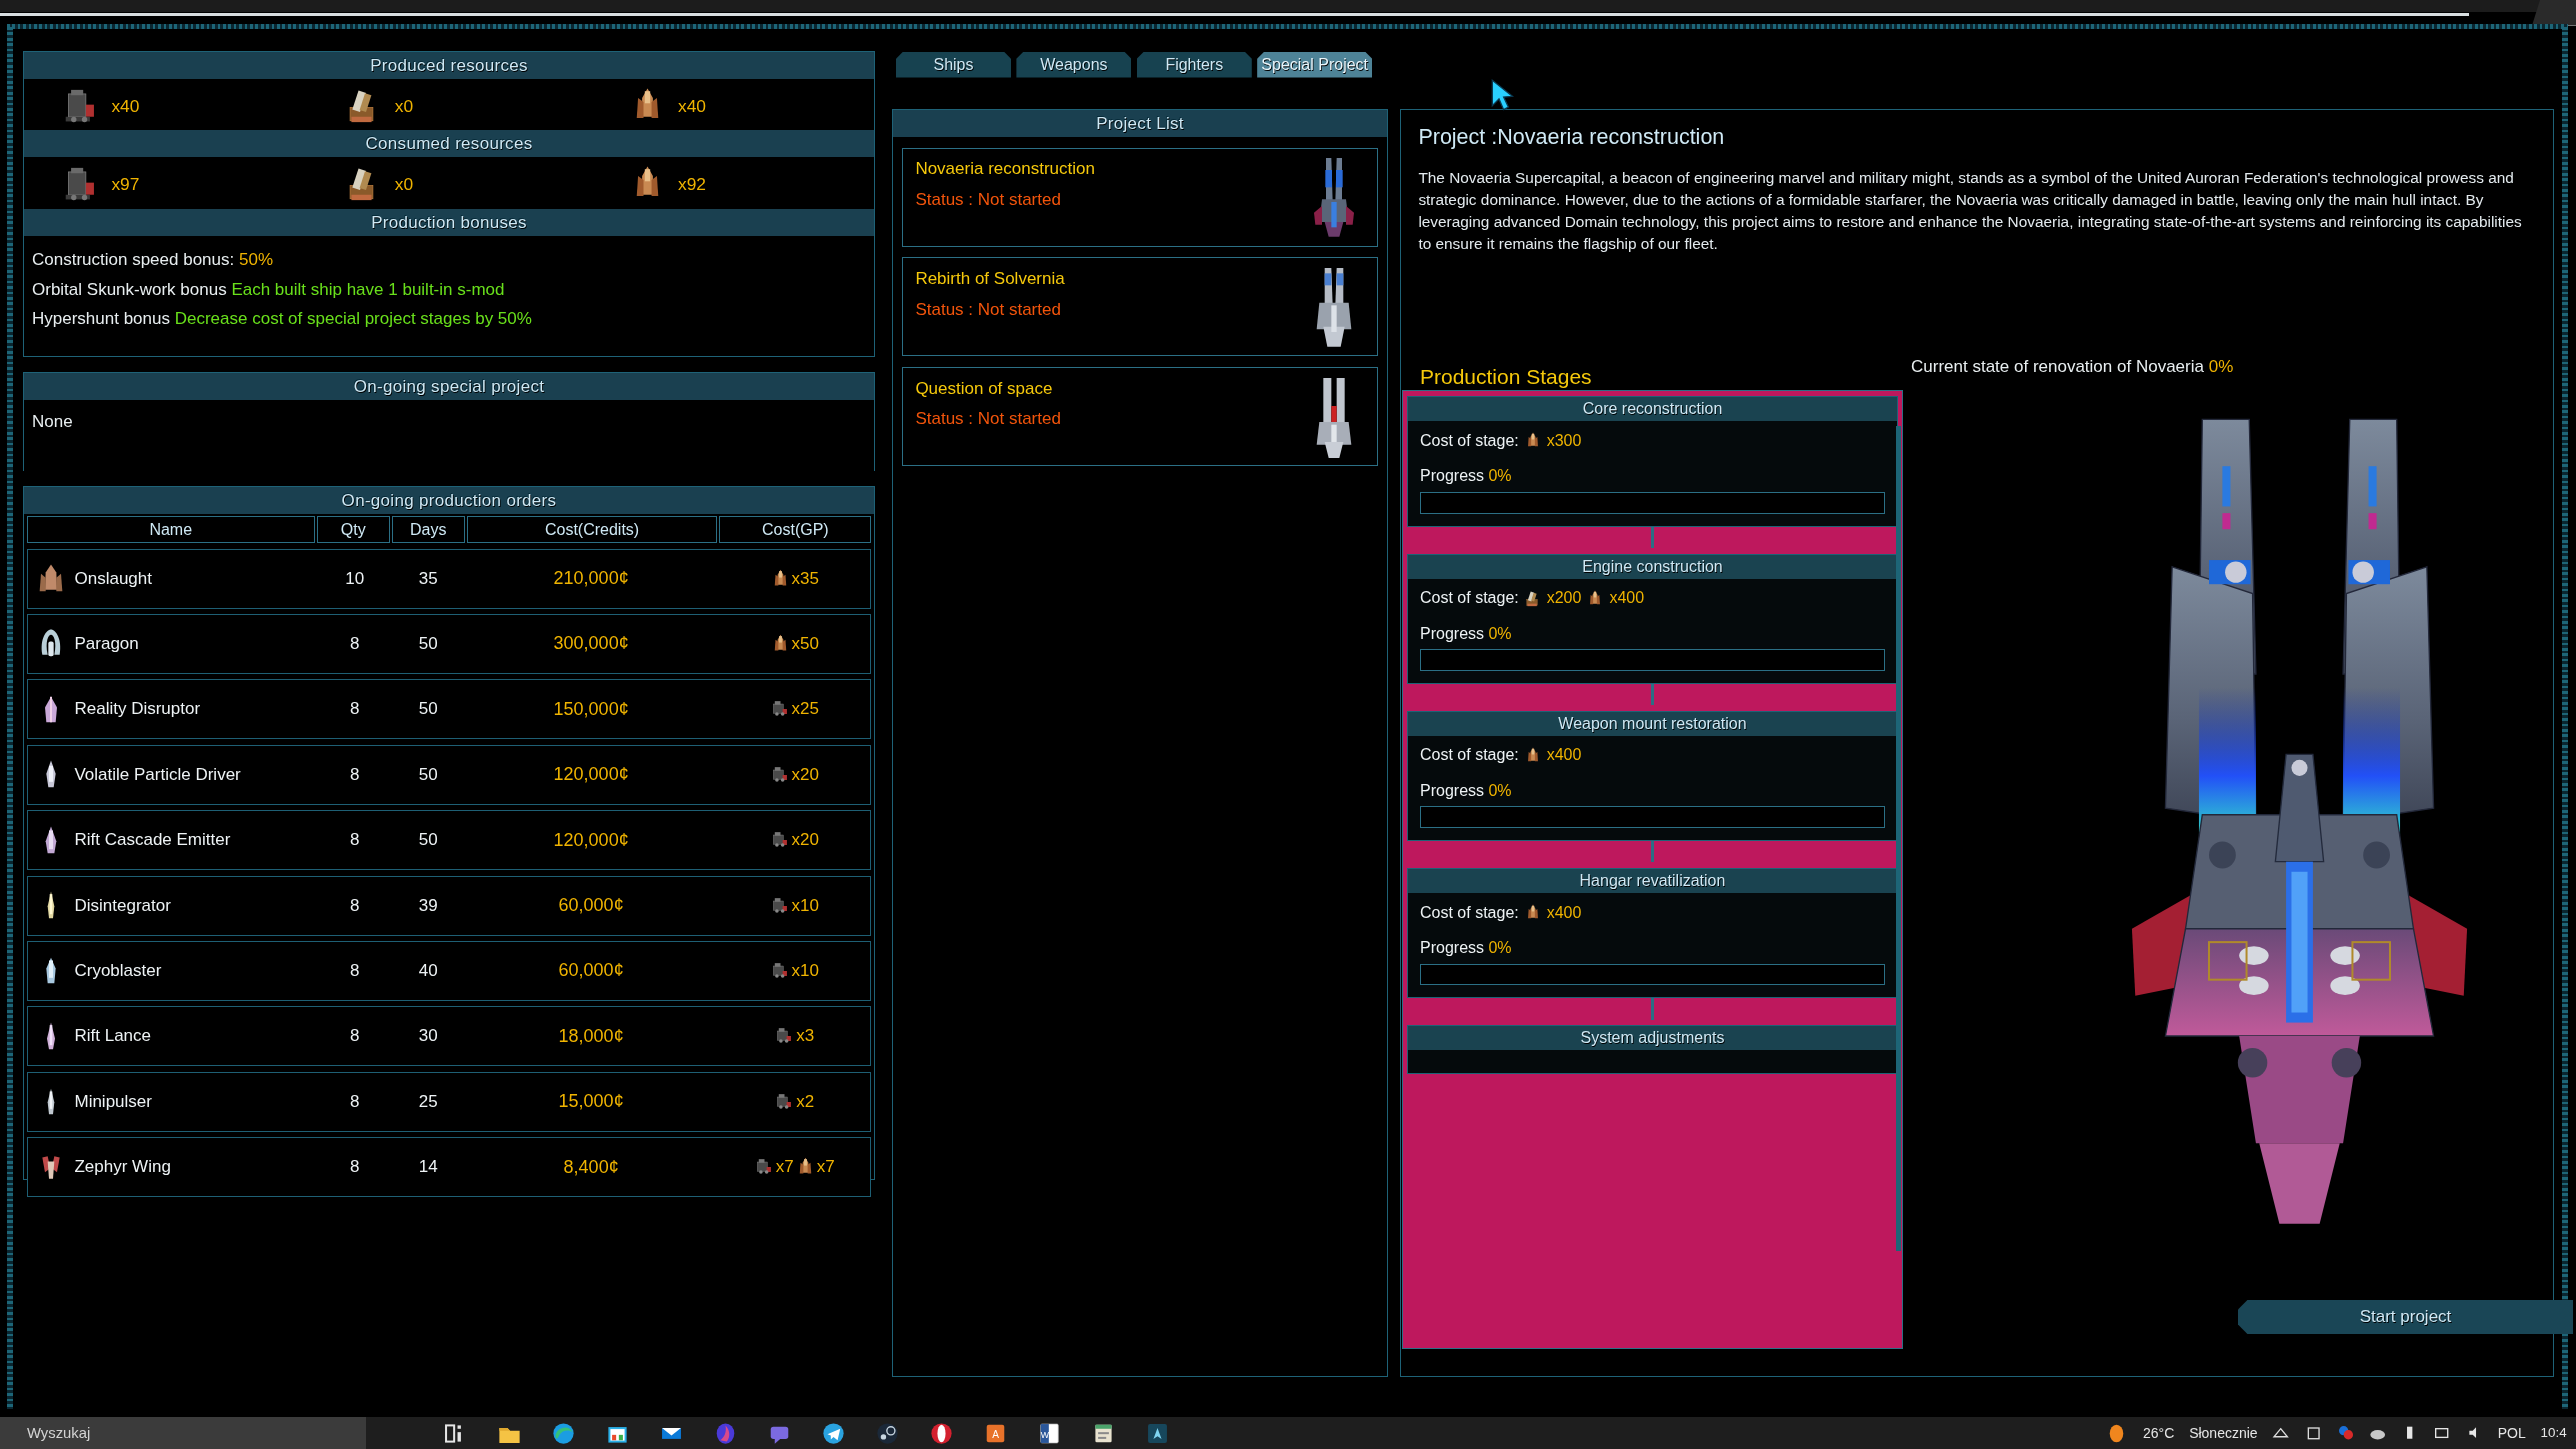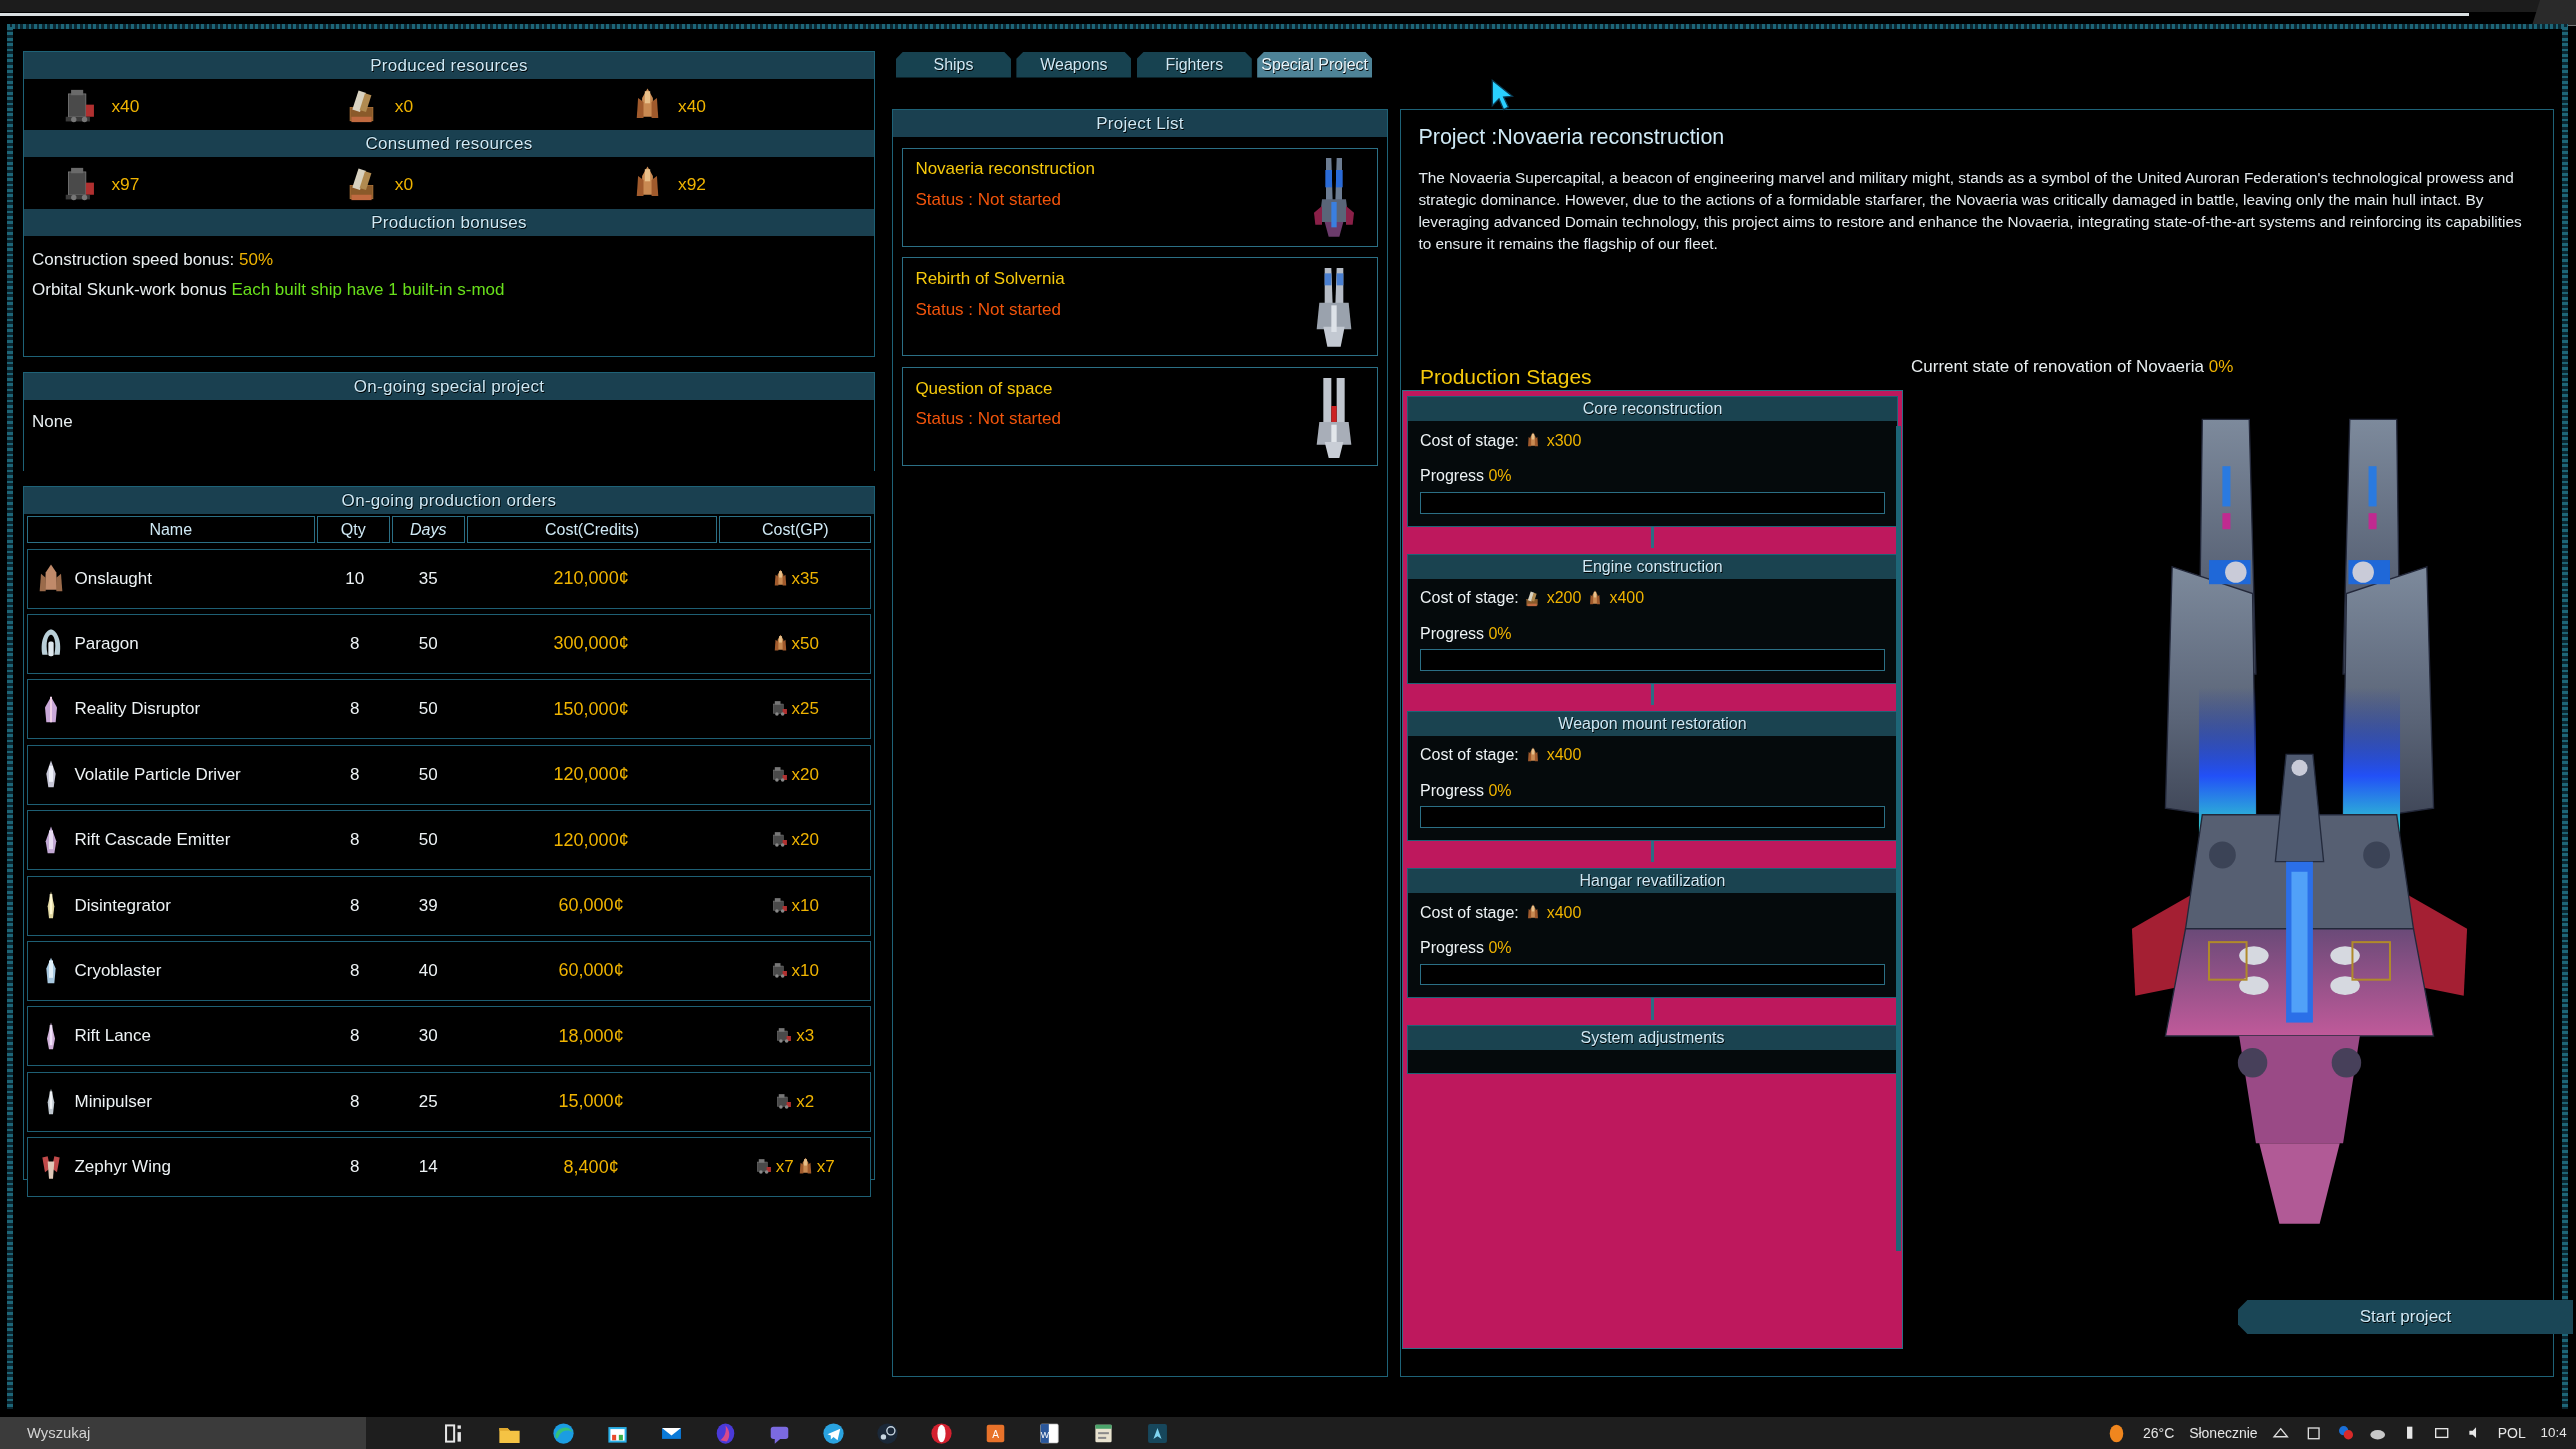--- a/index.html
+++ b/index.html
@@ -71,21 +71,21 @@
 
   
   .tbl-head { display:flex; padding:2.7px 2.7px 0 2.7px; gap:2px; }
   .th {
     border:0.7px solid #2b6f85; color:#cfe9f5; font-size:16px;
     text-align:center; line-height:25.5px; height:27px;
     text-shadow: 0.7px 0.7px 0 #000;
   }
   .th-name { width:292px; }
   .th-qty  { width:74px; }
-  .th-days { width:74px;font-style:italic; }
+  .th-days { width:74px; }
   .th-cost { width:254px; }
   .th-gp   { width:154px; }
 
   .tr {
     display:flex; align-items:center; height:60px;
     border:0.7px solid #1e5f74; margin:5.4px 2.7px 0 2.7px;
     background:#000;
   }
   .td-name { width:292px; display:flex; align-items:center; padding-left:9.4px; }
   .td-qty  { width:74px; text-align:center; }
@@ -278,20 +278,23 @@
     <div class="panel" style="position:relative;left:0;top:0;width:852px;height:148px;border-top:none;">
       <div class="panel-hdr">
           <span class="hdr-txt">Production bonuses</span>
         </div>
       <div class="bonus-body">
         <div class="bonus-line">
           <span>Construction speed bonus: </span><span class="bonus-val-y">50%</span>
         </div>
         <div class="bonus-line">
           <span>Orbital Skunk-work bonus </span><span class="bonus-val-g">Each built ship have 1 built-in s-mod</span>
+        </div>
+        <div class="bonus-line">
+          <span>Hypershunt bonus </span><span class="bonus-val-g">Decrease cost of special project stages by 50%</span>
         </div>
       </div>
     </div>
 
     <div class="panel" style="position:relative;left:0;top:14.8px;width:852px;height:99px;">
       <div class="panel-hdr">
           <span class="hdr-txt">On-going special project</span>
         </div>
       <div class="ongoing-body">
         <div class="ongoing-none">None</div>

